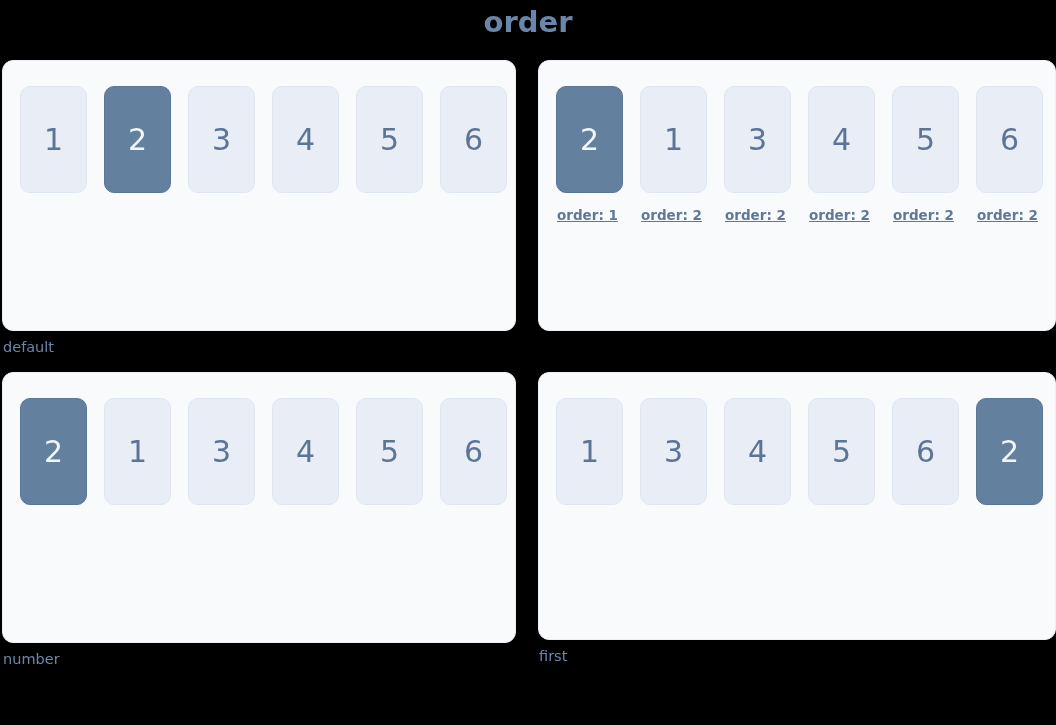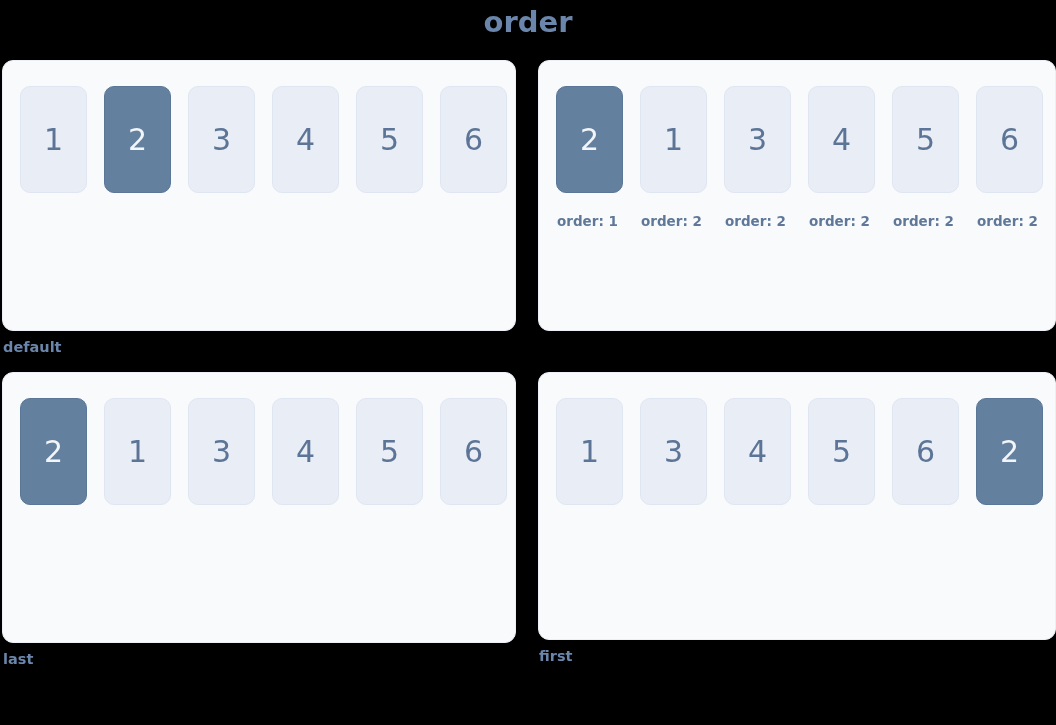--- a/index.html
+++ b/index.html
@@ -87,35 +87,36 @@
     line-height: 1;
   }
 
   .item.active {
     background: #64809f;
     border-color: #5b7696;
     color: #f2f5f9;
   }
 
   .item-order {
-    margin-top: 20px;
+    margin-top: 14px;
     font-size: 13.5px;
     font-weight: bold;
     color: #5f7899;
     line-height: 16px;
     padding-left: 1px;
     white-space: nowrap;
+    text-decoration: underline;
   }
 
   
   .caption {
     margin-top: 6px;
     padding-left: 1px;
     font-size: 14.5px;
-    font-weight: bold;
+    font-weight: normal;
     color: #6b86ab;
     line-height: 20px;
     white-space: nowrap;
   }
 </style>
 </head>
 <body>
 
 <div class="page">
 
@@ -190,21 +191,21 @@
           <div class="item-wrap">
             <div class="item">4</div>
           </div>
           <div class="item-wrap">
             <div class="item">5</div>
           </div>
           <div class="item-wrap">
             <div class="item">6</div>
           </div>
         </div>
-      <div class="caption">last</div>
+      <div class="caption">number</div>
     </div>
 
     <div class="demo-block br">
       <div class="panel short" id="panel-3">
           <div class="item-wrap">
             <div class="item">1</div>
           </div>
           <div class="item-wrap">
             <div class="item">3</div>
           </div>

